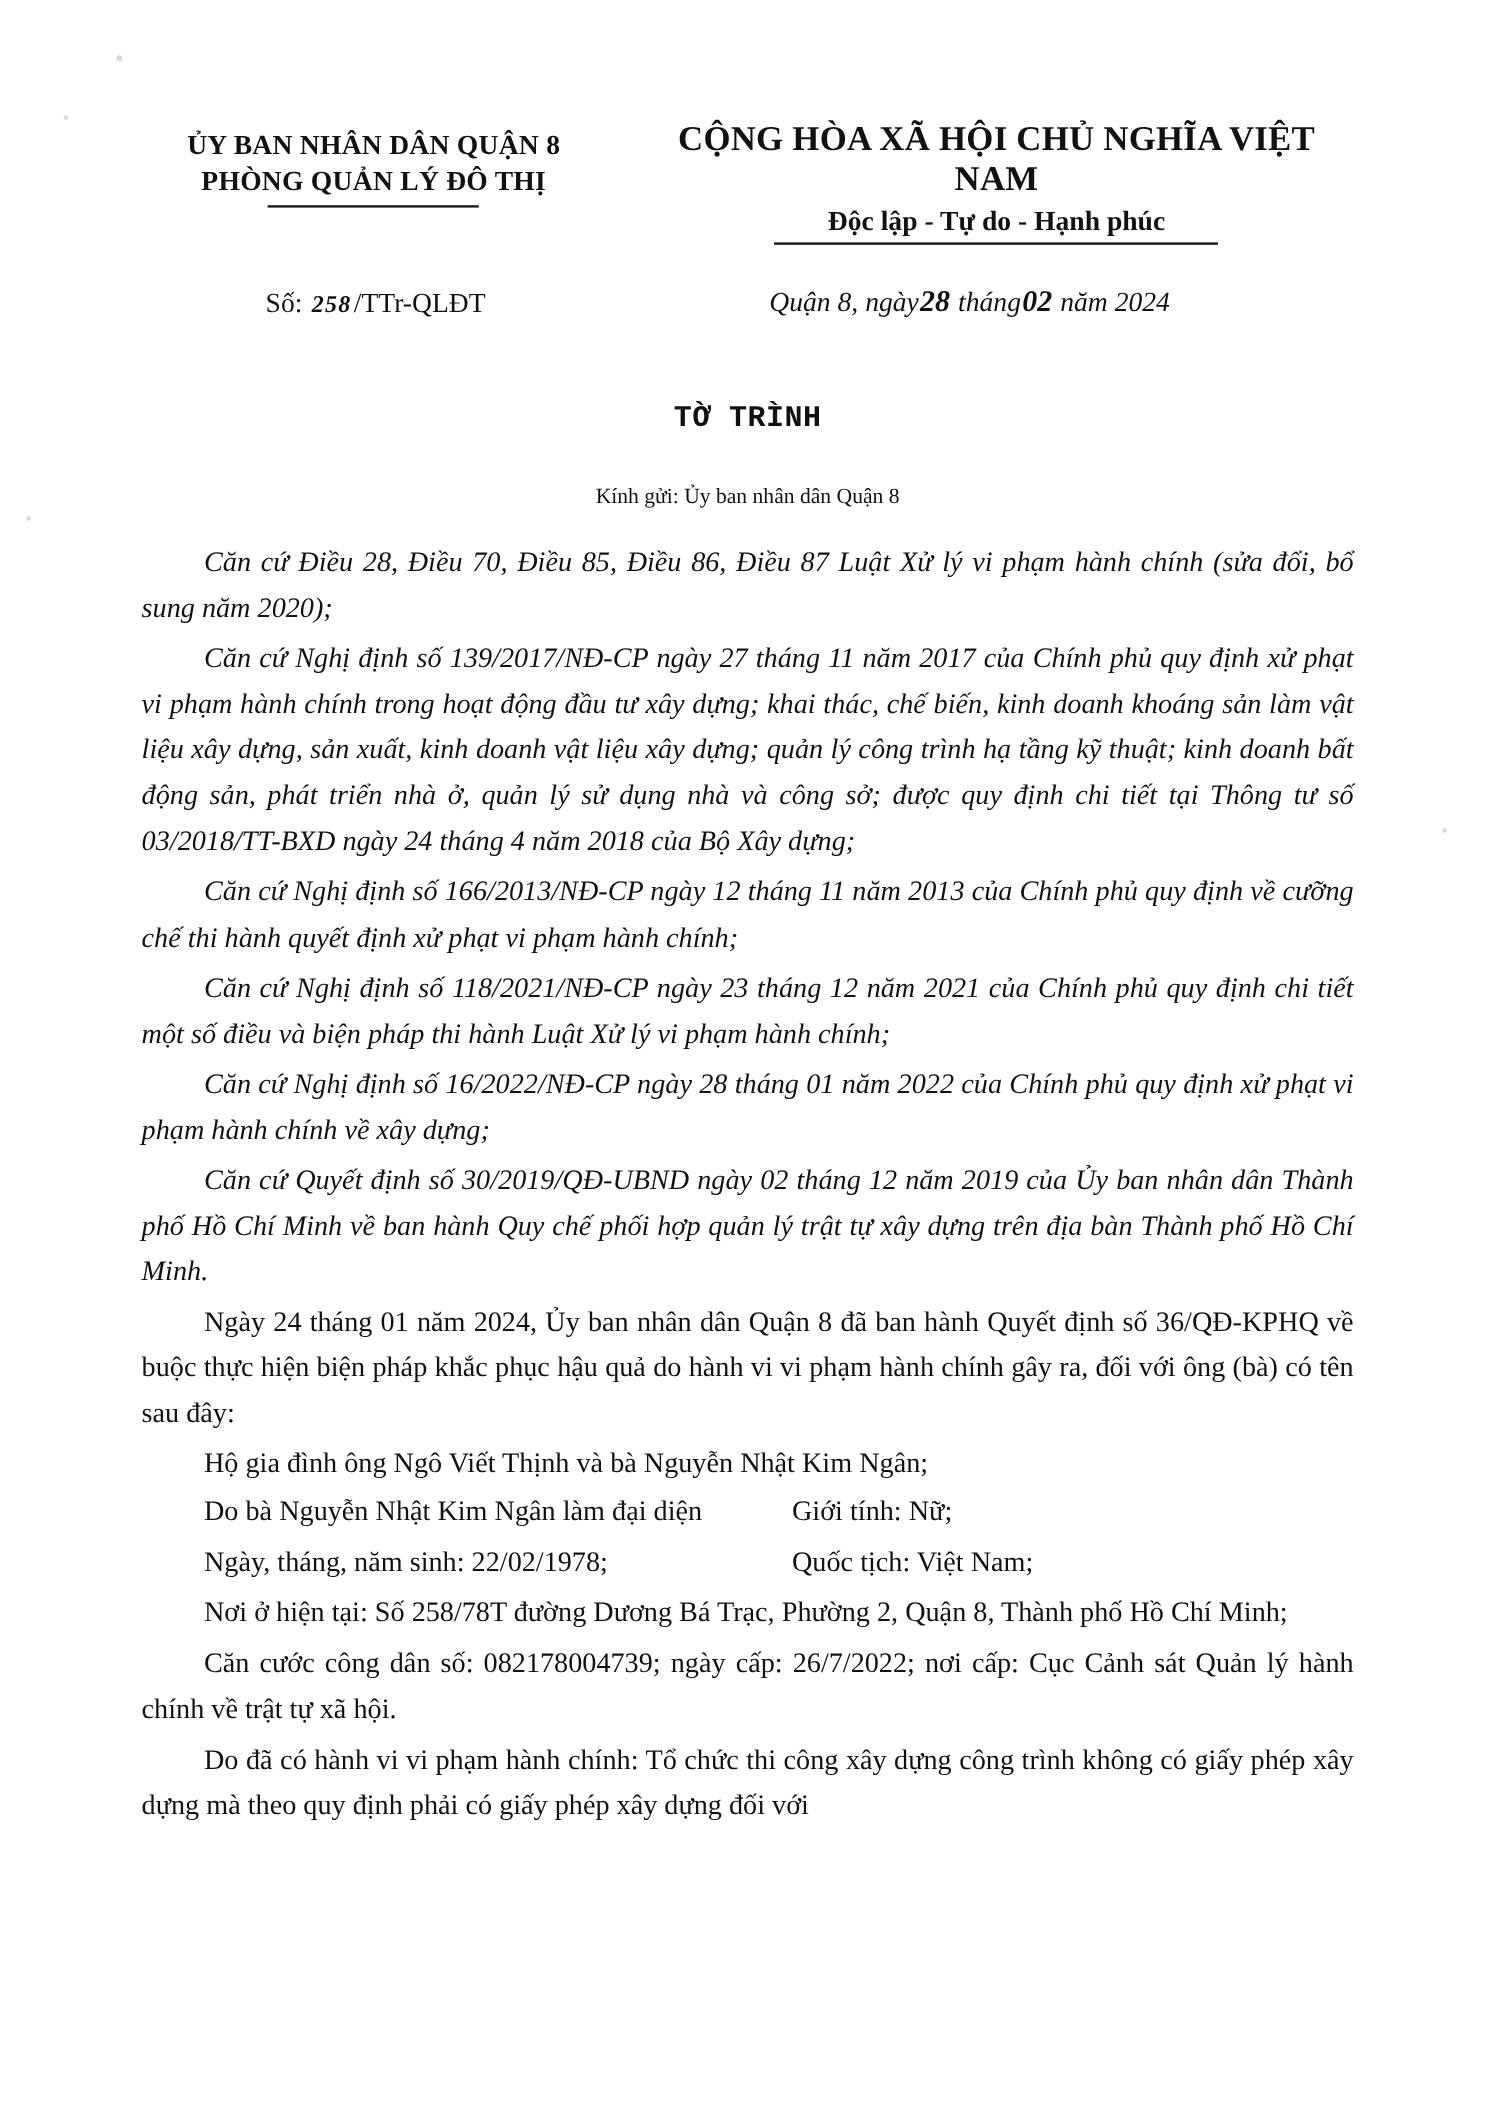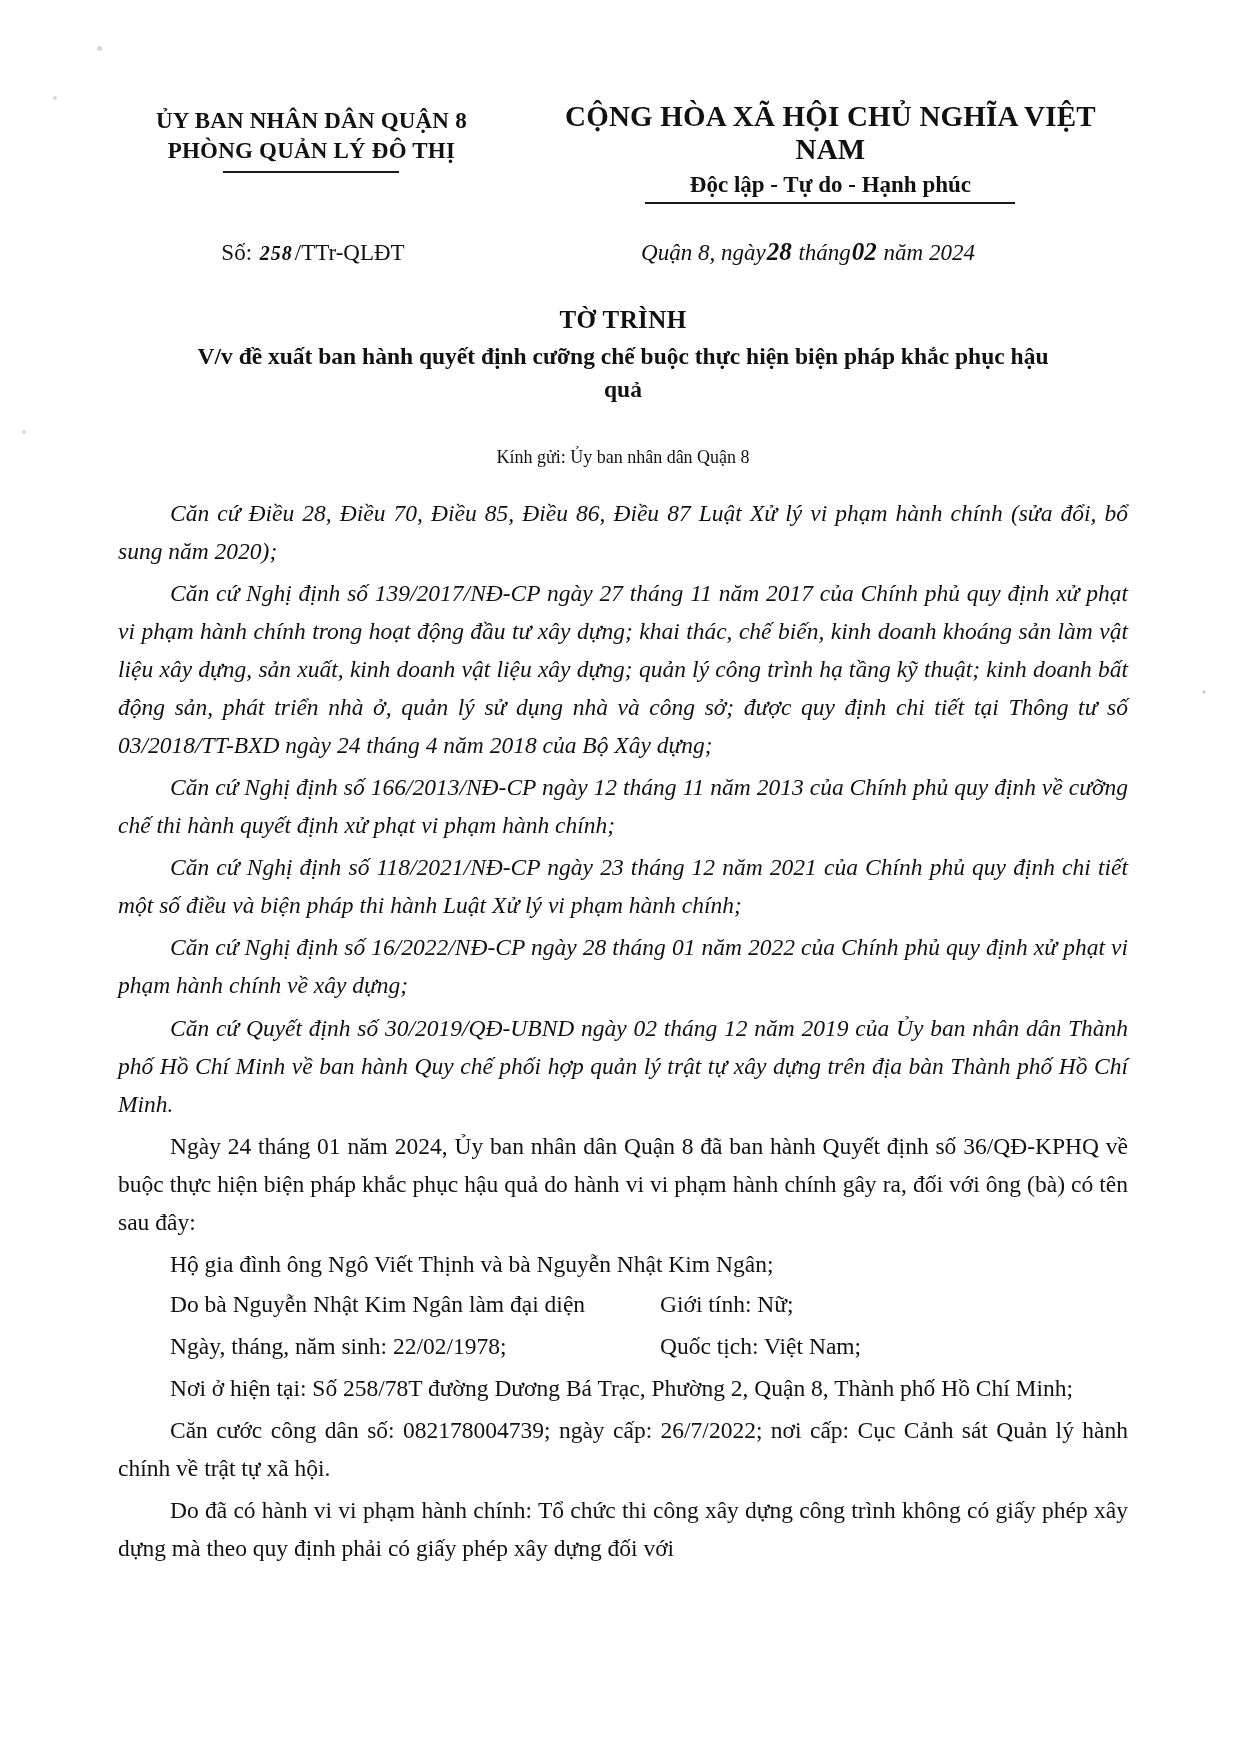--- a/index.html
+++ b/index.html
@@ -110,22 +110,23 @@
   }
   .date-hand {
     font-style: italic;
     font-weight: bold;
     font-size: 25px;
     padding: 0 1px;
   }
 
   
   .title-block {
-    margin-top: 40px;
-    text-align: center;
+    margin-top: 68px;
+    text-align: center;
+    font-family: Liberation Mono, monospace;
   }
   .title-main {
     font-weight: bold;
     font-size: 25px;
     letter-spacing: .4px;
   }
   .title-sub {
     font-weight: bold;
     font-size: 23.5px;
     line-height: 1.42;
@@ -198,21 +199,20 @@
       </div>
       <div class="date-block">
         <span>Quận 8, ngày</span><span class="date-hand">28</span>
         <span>tháng</span><span class="date-hand">02</span>
         <span>năm 2024</span>
       </div>
     </div>
 
     <div class="title-block">
       <div class="title-main">TỜ TRÌNH</div>
-      <div class="title-sub">V/v đề xuất ban hành quyết định cưỡng chế buộc thực hiện biện pháp khắc phục hậu quả</div>
     </div>
 
     <div class="recipient">Kính gửi: Ủy ban nhân dân Quận 8</div>
 
     <div class="body">
       <p class="par italic">Căn cứ Điều 28, Điều 70, Điều 85, Điều 86, Điều 87 Luật Xử lý vi phạm hành chính (sửa đổi, bổ sung năm 2020);</p>
       <p class="par italic">Căn cứ Nghị định số 139/2017/NĐ-CP ngày 27 tháng 11 năm 2017 của Chính phủ quy định xử phạt vi phạm hành chính trong hoạt động đầu tư xây dựng; khai thác, chế biến, kinh doanh khoáng sản làm vật liệu xây dựng, sản xuất, kinh doanh vật liệu xây dựng; quản lý công trình hạ tầng kỹ thuật; kinh doanh bất động sản, phát triển nhà ở, quản lý sử dụng nhà và công sở; được quy định chi tiết tại Thông tư số 03/2018/TT-BXD ngày 24 tháng 4 năm 2018 của Bộ Xây dựng;</p>
       <p class="par italic">Căn cứ Nghị định số 166/2013/NĐ-CP ngày 12 tháng 11 năm 2013 của Chính phủ quy định về cưỡng chế thi hành quyết định xử phạt vi phạm hành chính;</p>
       <p class="par italic">Căn cứ Nghị định số 118/2021/NĐ-CP ngày 23 tháng 12 năm 2021 của Chính phủ quy định chi tiết một số điều và biện pháp thi hành Luật Xử lý vi phạm hành chính;</p>
       <p class="par italic">Căn cứ Nghị định số 16/2022/NĐ-CP ngày 28 tháng 01 năm 2022 của Chính phủ quy định xử phạt vi phạm hành chính về xây dựng;</p>

